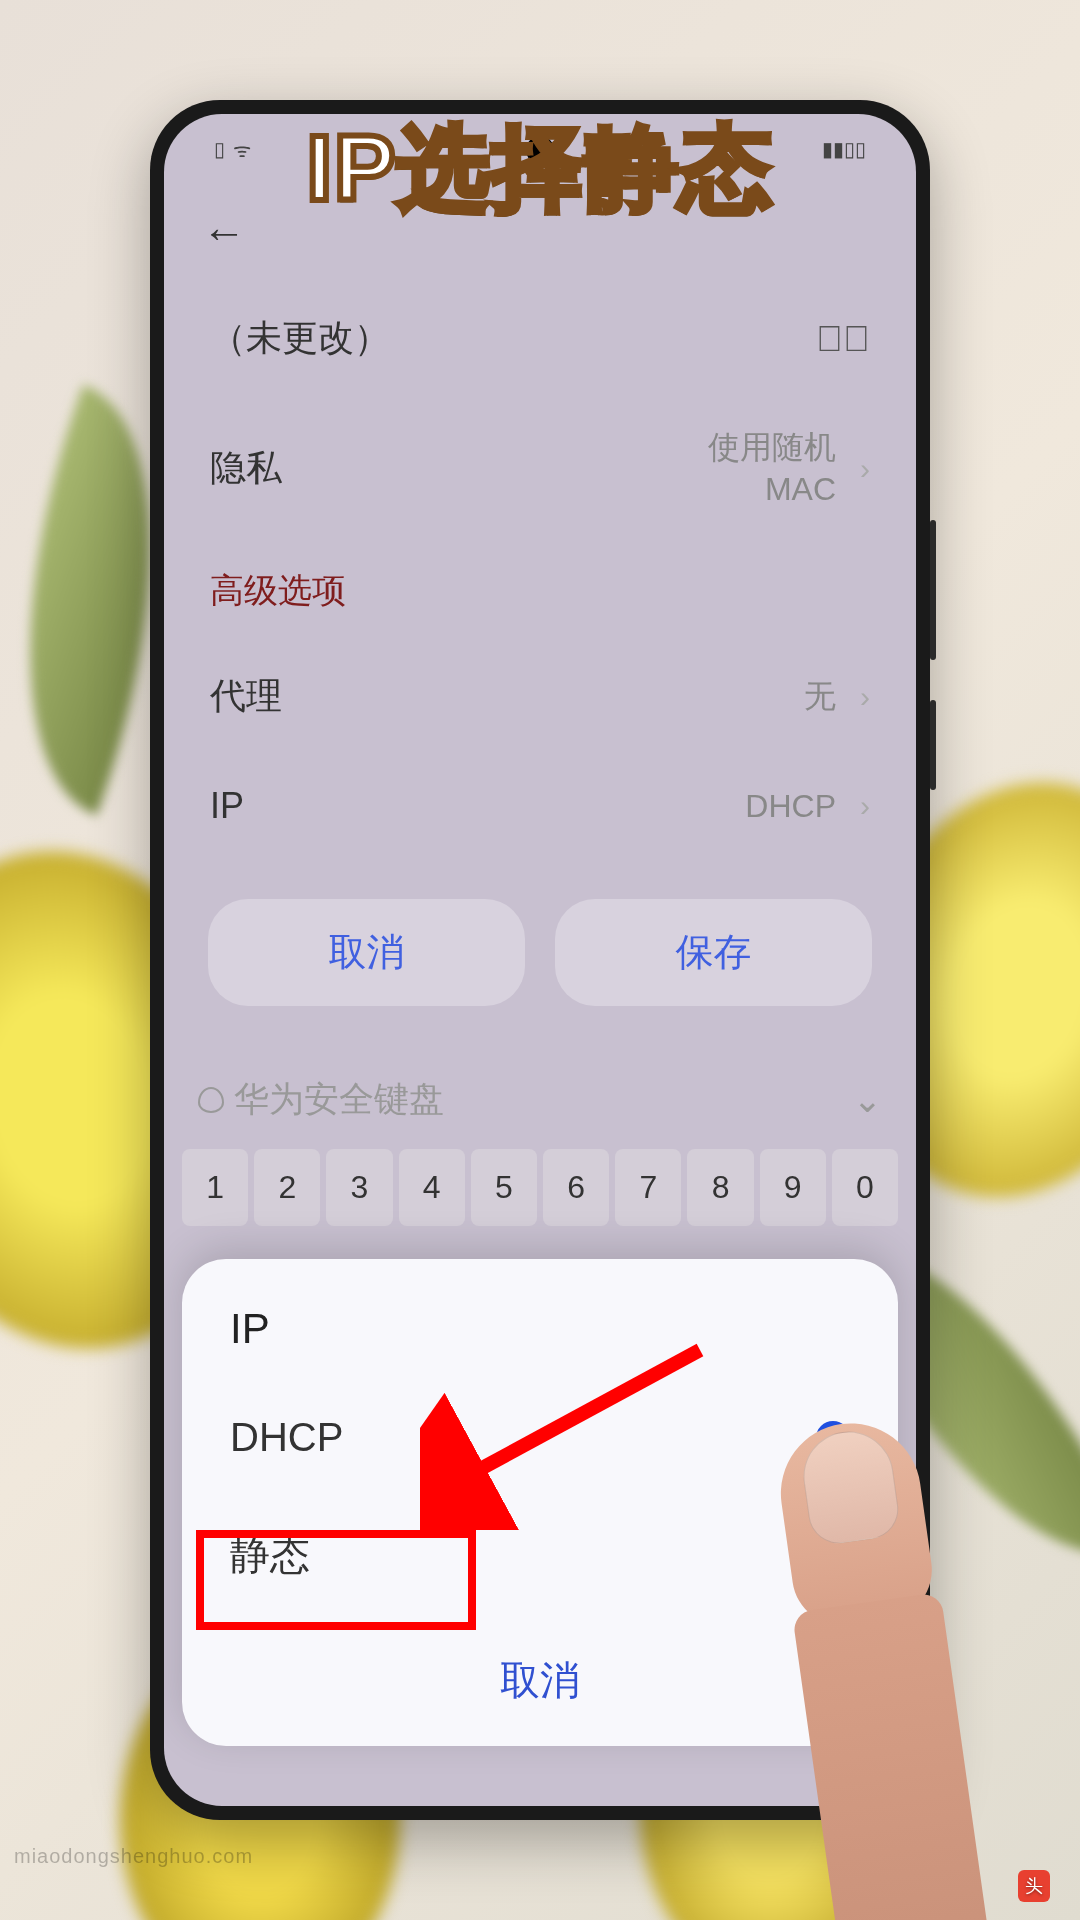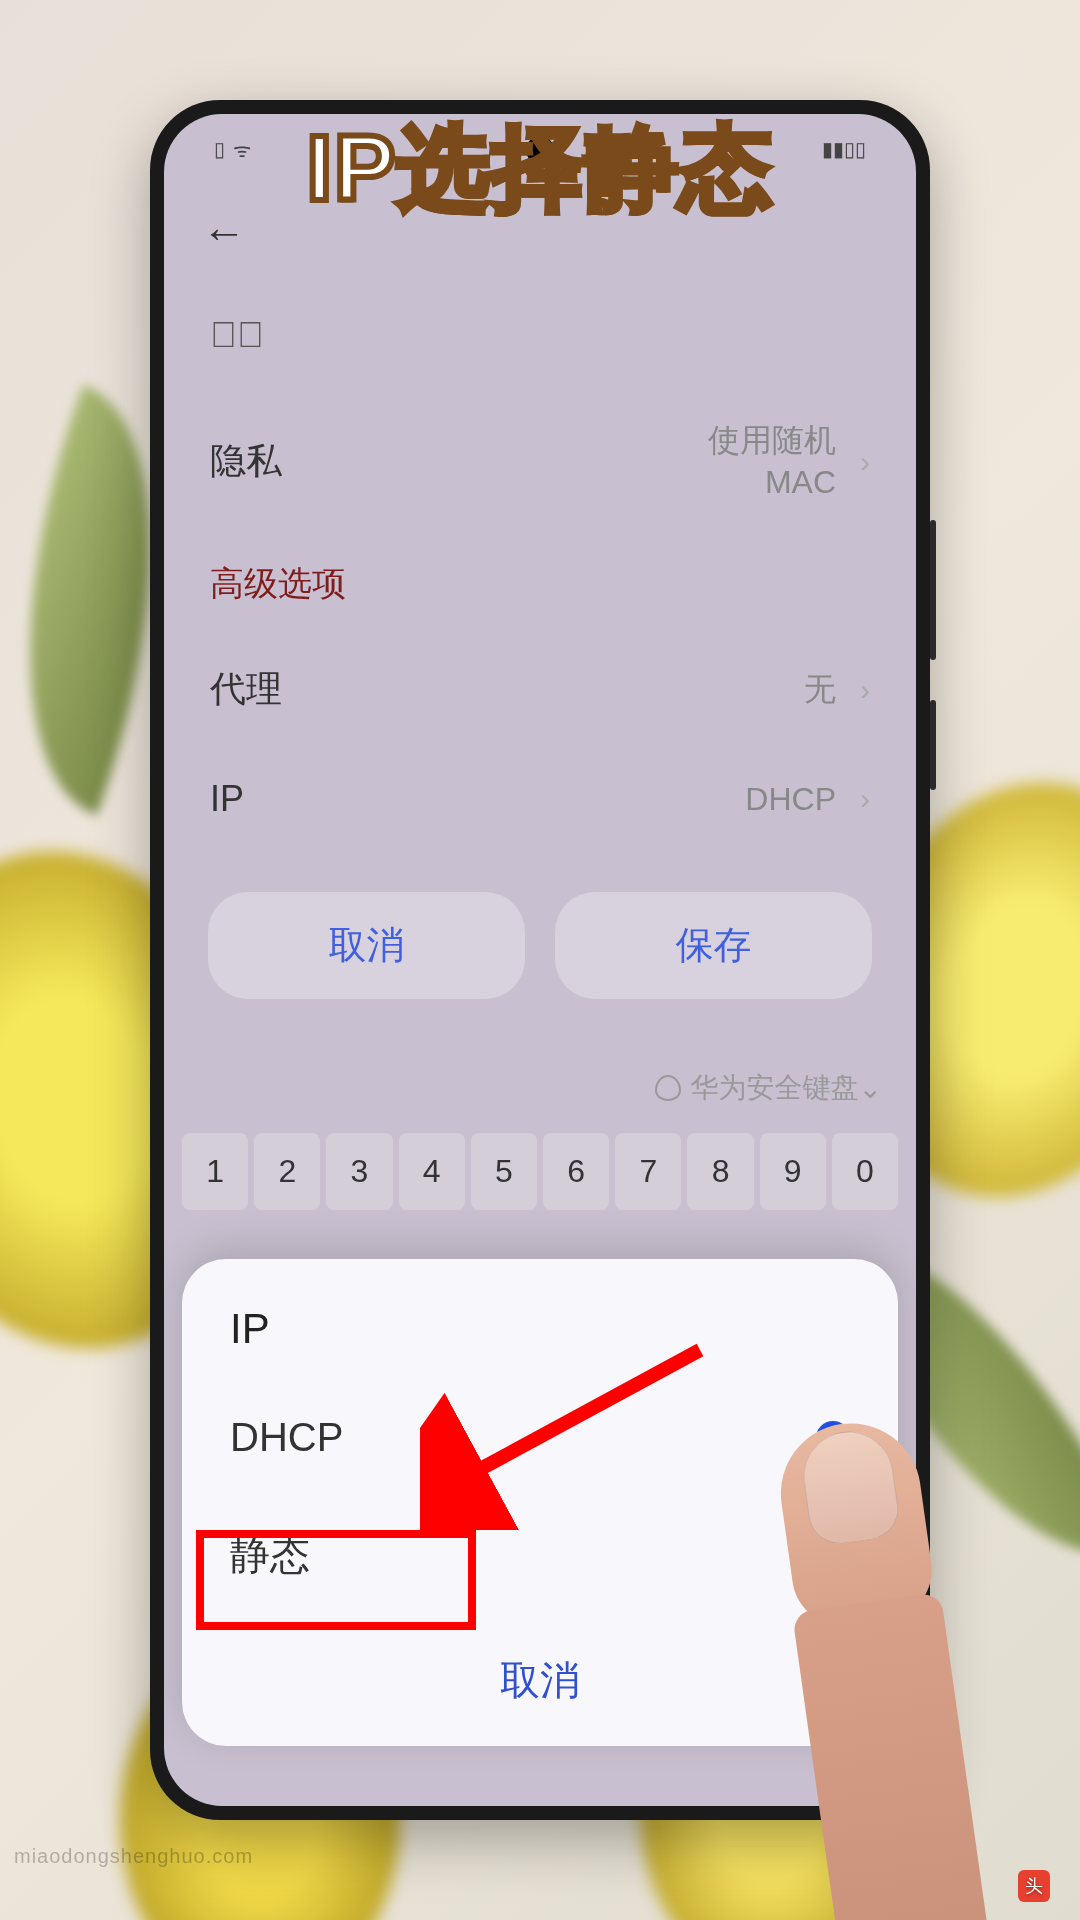--- a/index.html
+++ b/index.html
@@ -35,21 +35,21 @@
 .row { display: flex; justify-content: space-between; align-items: center; padding: 32px 12px; font-size: 36px; color: #333; }
 .row .value { color: #888; font-size: 32px; display: flex; align-items: center; gap: 24px; }
 .row .chev { color: #aaa; font-size: 30px; }
 .eye-off { font-size: 36px; color: #555; }
 .section-title { font-size: 34px; color: #7f1d1d; padding: 26px 12px; }
 .mac-value { text-align: right; line-height: 1.3; }
 
 .btn-row { display: flex; gap: 30px; padding: 40px 10px 30px; }
 .btn { flex: 1; background: #d8d2de; border-radius: 40px; padding: 28px; text-align: center; font-size: 38px; color: #4060e0; }
 
-.kbd-bar { display: flex; align-items: center; justify-content: flex-end; padding: 20px 34px; font-size: 28px; color: #999; }
+.kbd-bar { display: flex; align-items: center; justify-content: space-between; padding: 20px 34px; font-size: 35px; color: #999; }
 .kbd-bar .kbname { display: flex; align-items: center; gap: 10px; }
 .shield { width: 26px; height: 26px; border: 2px solid #999; border-radius: 50% 50% 50% 50% / 60% 60% 40% 40%; display: inline-block; }
 .kbd-row { display: flex; gap: 6px; padding: 6px 18px; }
 .key { flex: 1; background: #d4ced8; border-radius: 8px; text-align: center; padding: 20px 0; font-size: 32px; color: #333; }
 
 .popup { position: absolute; left: 18px; right: 18px; bottom: 60px; background: #f8f8fc; border-radius: 44px; padding: 38px 0 0; box-shadow: 0 -10px 40px rgba(0,0,0,0.15); z-index: 40; }
 .popup-title { padding: 8px 48px 28px; font-size: 42px; font-weight: 500; color: #222; }
 .popup-row { display: flex; justify-content: space-between; align-items: center; padding: 34px 48px; font-size: 40px; color: #333; }
 .radio { width: 34px; height: 34px; border: 5px solid #ccc; border-radius: 50%; }
 .radio.on { border-color: #2050e0; border-width: 9px; }
@@ -92,20 +92,21 @@
         <span>▮▮▯▯</span>
       </div>
     </div>
 
     <div class="page-header">
       <span class="back-arrow">←</span>
     </div>
 
     <div class="settings">
       <div class="row">
+        <span>（未更改）</span>
         <span class="eye-off">👁⃠</span>
       </div>
       <div class="row">
         <span>隐私</span>
         <span class="value">
           <span class="mac-value">
             <div>使用随机</div>
             <div>MAC</div>
           </span>
           <span class="chev">›</span>

